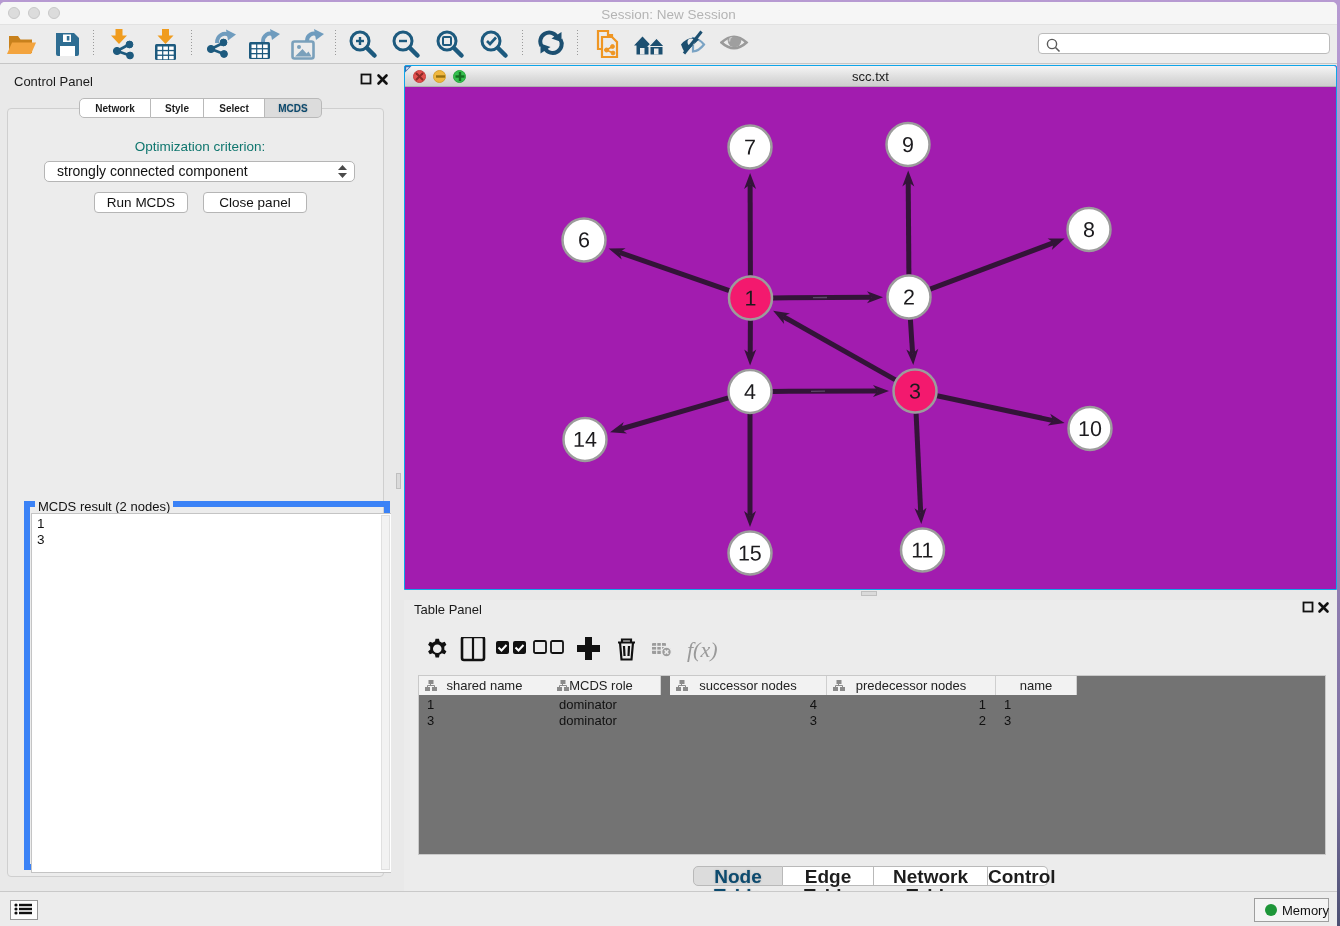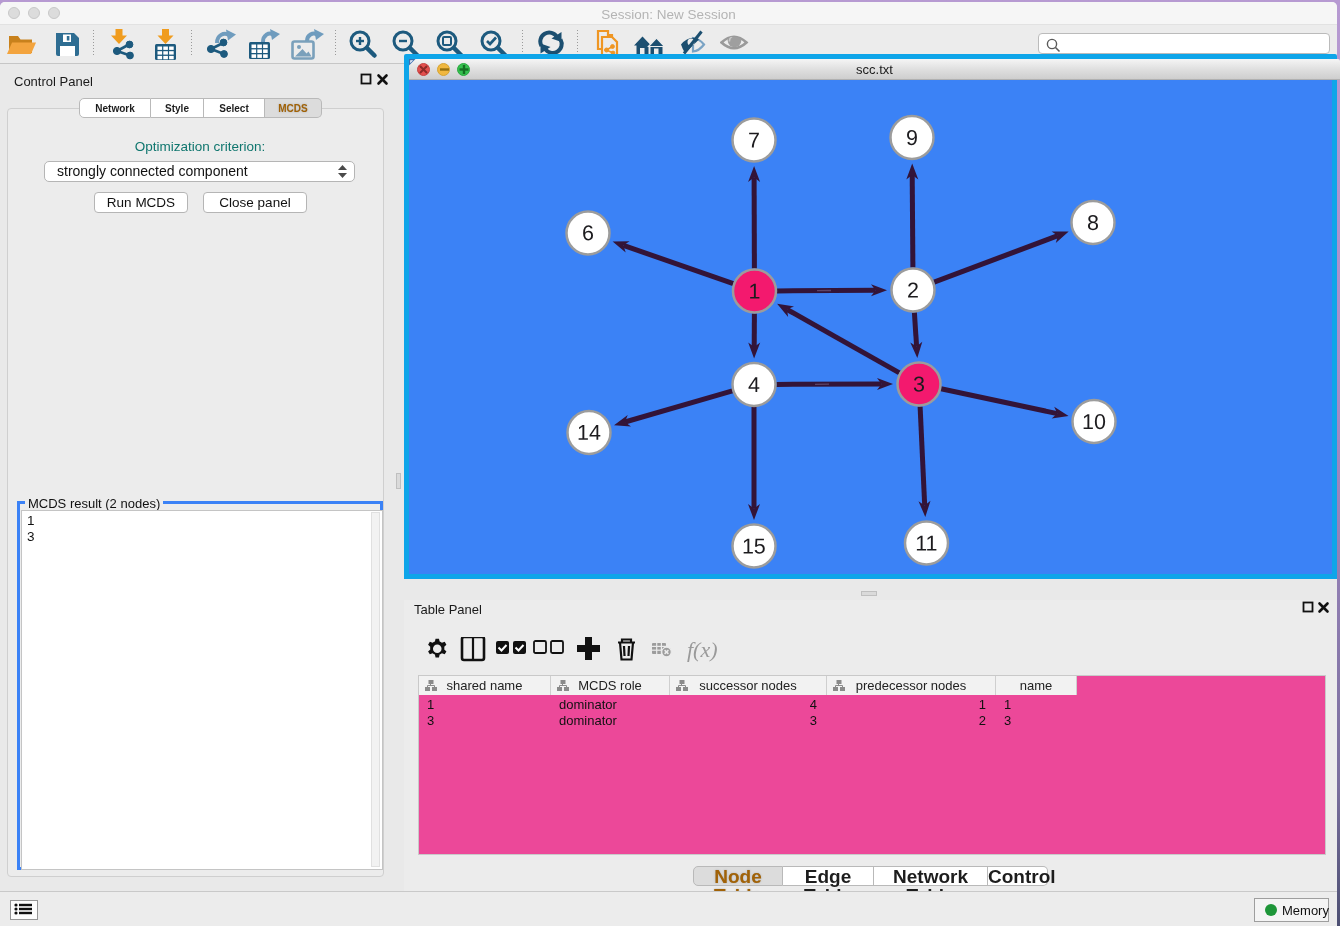--- a/index.html
+++ b/index.html
@@ -11,36 +11,36 @@
 #titletext{position:absolute;top:5px;left:0;width:100%;text-align:center;font-size:13.5px;color:#b4b4b4}
 #toolbar{position:absolute;left:0;top:23px;width:1337px;height:39px;background:#ececec;border-bottom:1px solid #c6c6c6}
 .vsep{position:absolute;top:5px;height:27px;width:1px;background-image:linear-gradient(#9a9a9a 34%,rgba(0,0,0,0) 0%);background-size:1px 3px}
 #searchbox{position:absolute;left:1038px;top:8px;width:292px;height:21px;background:#fff;border:1px solid #bbb;border-radius:4px}
 #leftpanel{position:absolute;left:0;top:62px;width:391px;height:827px;background:#e9e9e9}
 #cp-title{position:absolute;left:14px;top:10px;font-size:13px;color:#1a1a1a}
 .tabrow{position:absolute;display:flex;font-size:10px;color:#1d1d1d}
 .tab{height:20px;line-height:19px;text-align:center;background:#fff;border:1px solid #b9b9b9;border-left:none;font-weight:bold}
 .tab.first{border-left:1px solid #b9b9b9;border-radius:5px 0 0 5px}
 .tab.last{border-radius:0 5px 5px 0}
-.tab.sel{background:#dcdcdc;color:#a16207;text-shadow:0 0 2px #aaa}
+.tab.sel{background:#dcdcdc;color:#0c4a6e;text-shadow:0 0 2px #aaa}
 #cp-content{position:absolute;left:7px;top:44px;width:377px;height:769px;background:#ececec;border:1px solid #cfcfcf;border-radius:4px}
 #opt-label{position:absolute;left:0;top:75px;width:400px;text-align:center;font-size:13.5px;color:#0f766e}
 #dropdown{position:absolute;left:44px;top:97px;width:311px;height:21px;background:#fff;border:1px solid #b5b5b5;border-radius:5px;font-size:14px;color:#111;line-height:19px;padding-left:12px}
 .btn{position:absolute;height:21px;background:#fff;border:1px solid #b5b5b5;border-radius:4px;font-size:13.5px;color:#111;text-align:center;line-height:19px}
-#mcds-box{position:absolute;left:17px;top:437px;width:366px;height:369px;border:3px solid #3b82f6}
+#mcds-box{position:absolute;left:24px;top:437px;width:366px;height:369px;border:6px solid #3b82f6}
 #mcds-legend{position:absolute;left:5px;top:-8px;background:#ececec;font-size:13px;color:#111;padding:0 3px}
 #mcds-white{position:absolute;left:1px;top:6px;width:362px;height:360px;background:#fff;border:1px solid #c4c4c4}
 #rightbg{position:absolute;left:391px;top:62px;width:946px;height:827px;background:#e9e9e9}
-#frame{position:absolute;left:404px;top:52px;width:933px;height:525px;border:5px solid #0ea5e9;border-radius:2px 2px 0 0;background:#3b82f6}
+#frame{position:absolute;left:404px;top:63px;width:933px;height:525px;border:1px solid #0ea5e9;border-radius:2px 2px 0 0;background:#a21caf}
 #frame-tb{position:absolute;left:0;top:0;width:931px;height:21px;background:linear-gradient(#f5f5f5,#dcdcdc 60%,#cecece);border-bottom:1px solid #b0b0b0;border-radius:2px 2px 0 0}
 .ftl{position:absolute;top:4px;width:13px;height:13px;border-radius:50%}
 #frame-title{position:absolute;left:0;top:3px;width:100%;text-align:center;font-size:13px;color:#1a1a1a}
 #tablepanel{position:absolute;left:404px;top:598px;width:933px;height:291px;background:#ececec}
 #tp-title{position:absolute;left:10px;top:2px;font-size:13px;color:#1a1a1a}
-#tbl{position:absolute;left:14px;top:75px;width:908px;height:180px;background:#ec4899;border:1px solid #c9c9c9}
+#tbl{position:absolute;left:14px;top:75px;width:908px;height:180px;background:#737373;border:1px solid #c9c9c9}
 .hcell{position:absolute;top:0;height:19px;border-right:1px solid #cfcfcf;background:#f2f2f2;text-align:center;font-size:13px;color:#222;line-height:19px}
 .trow{position:absolute;font-size:13px;color:#111;height:16px;line-height:16px}
 #btabs{position:absolute;display:flex;font-size:19px;color:#1d1d1d}
 #statusbar{position:absolute;left:0;top:889px;width:1337px;height:35px;border-top:1px solid #c9c9c9;background:#ececec}
 #membtn{position:absolute;left:1254px;top:6px;width:75px;height:24px;background:#f4f4f4;border:1px solid #9e9e9e;font-size:13px;color:#111}
 #listbtn{position:absolute;left:10px;top:8px;width:28px;height:20px;background:#fdfdfd;border:1.5px solid #969696}
 </style></head><body>
 <div id="win">
 <div id="titlebar">
  <div class="tl" style="left:8px"></div>
@@ -368,21 +368,21 @@
     <g stroke="#ececec" stroke-width="1.5">
               <line x1="12.6" y1="7.1" x2="16.4" y2="10.9"></line>
               <line x1="16.4" y1="7.1" x2="12.6" y2="10.9"></line>
             </g>
    </g>
    <text x="262" y="20" font-family="Liberation Serif, serif" font-style="italic" font-size="22" fill="#9a9a9a">f(x)</text>
   </g>
  </svg>
  <div id="tbl">
   <div class="hcell" style="left:0;width:132px">shared name</div>
-  <div class="hcell" style="left:132px;width:119px">MCDS role</div>
+  <div class="hcell" style="left:123px;width:119px">MCDS role</div>
   <div class="hcell" style="left:251px;width:157px">successor nodes</div>
   <div class="hcell" style="left:408px;width:169px">predecessor nodes</div>
   <div class="hcell" style="left:577px;width:81px">name</div>
     <svg class="abs" style="left:6px;top:3.5px" width="420" height="12">
    <g fill="#8a8a8a">
             <g id="tr1">
               <rect x="3.5" y="0" width="5" height="4"></rect>
               <rect x="0" y="7" width="5" height="4"></rect>
               <rect x="7" y="7" width="5" height="4"></rect>
               <path d="M5.5 4 v2 M2.5 7 v-1.5 h7 v1.5" stroke="#8a8a8a" fill="none"></path>

